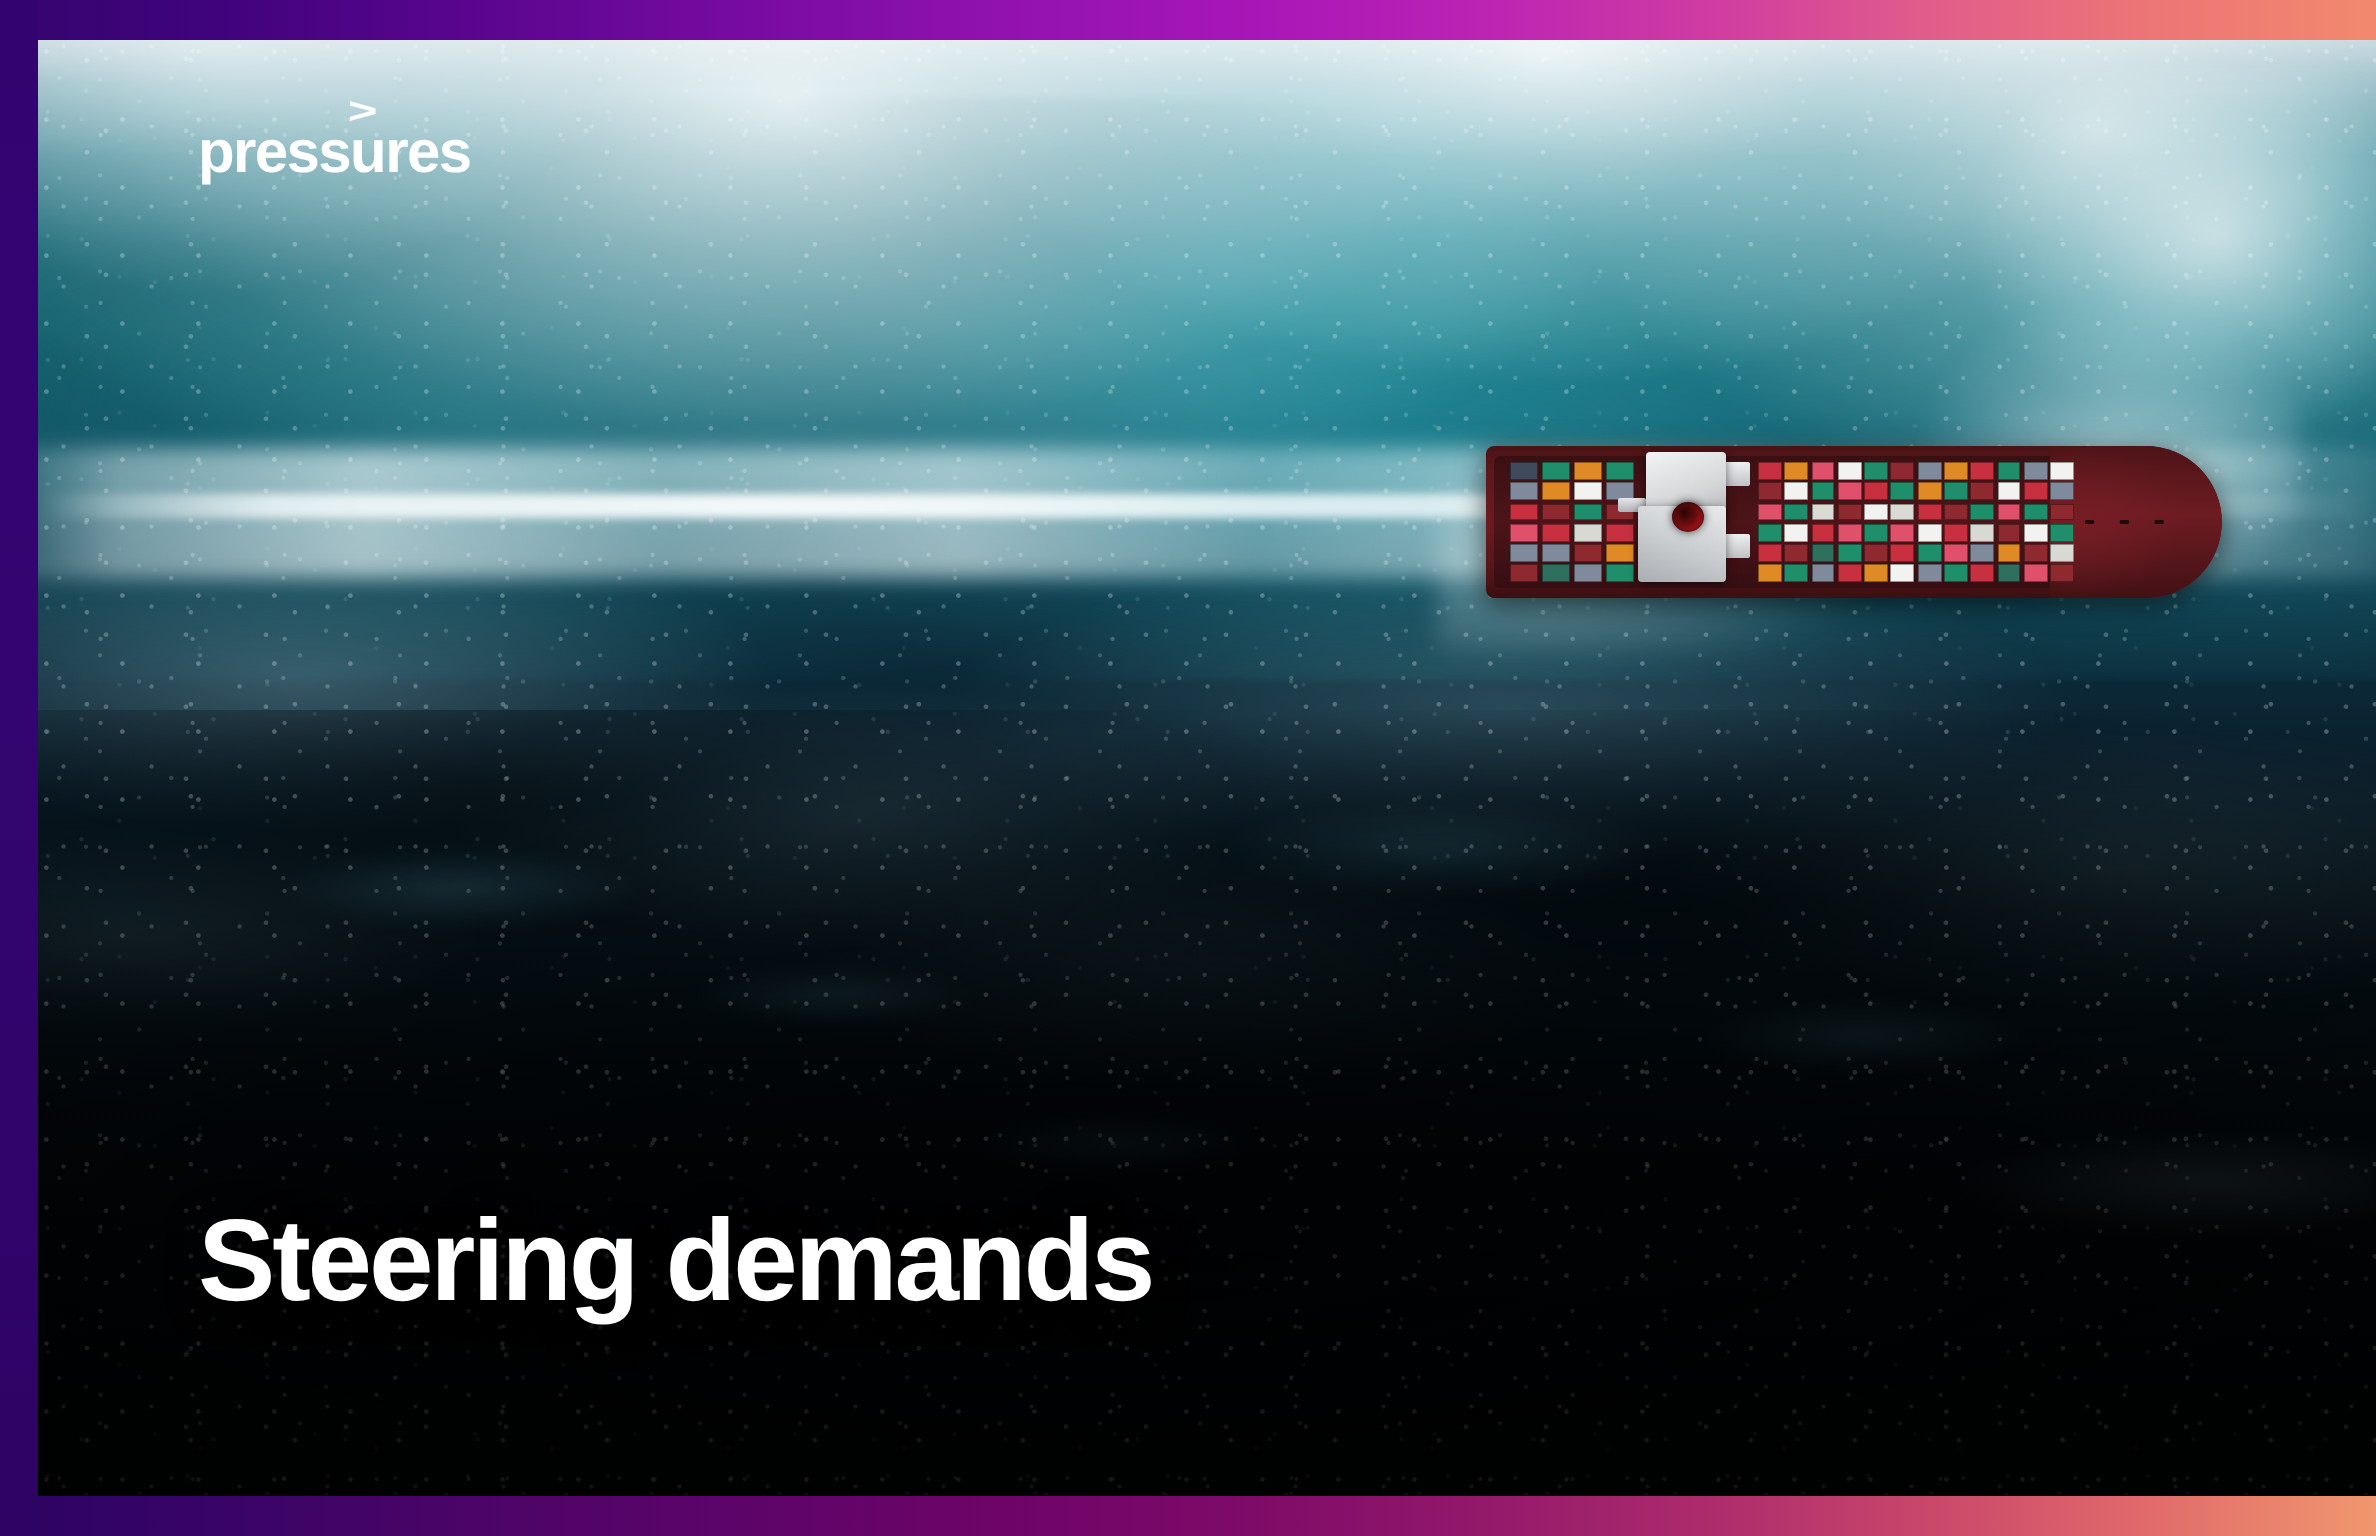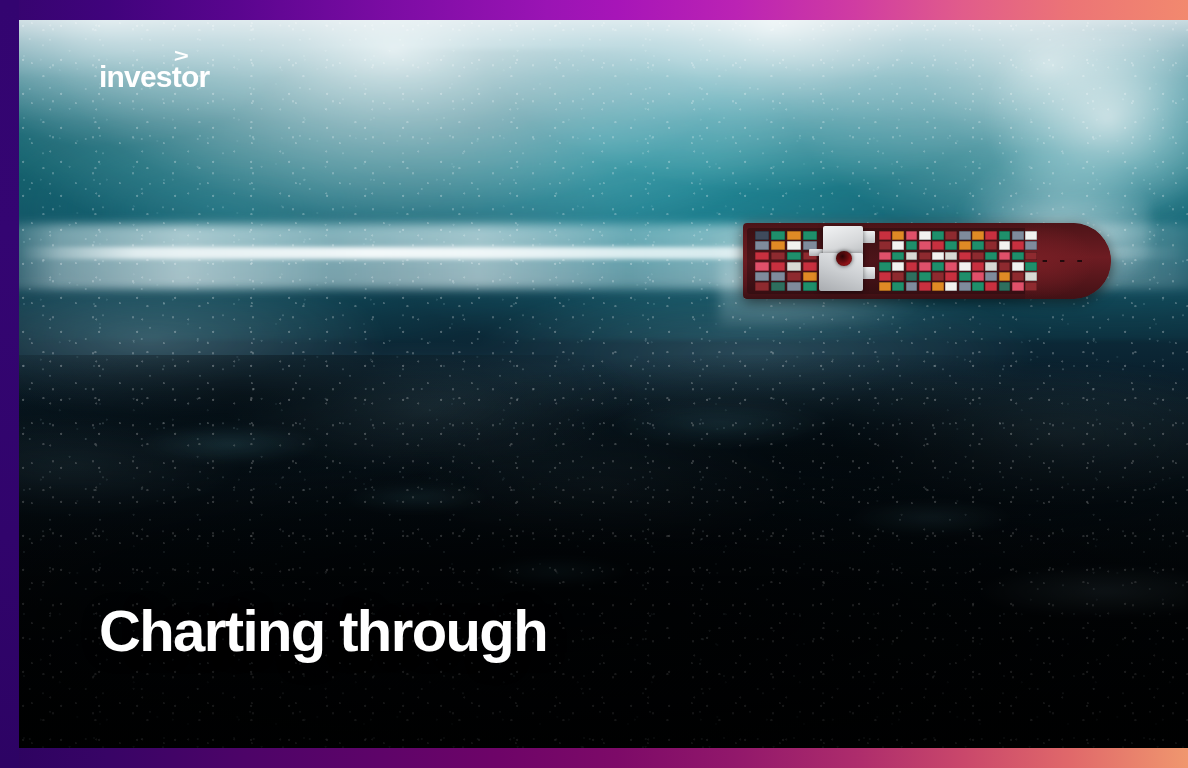--- a/index.html
+++ b/index.html
@@ -576,25 +576,25 @@
           <div class="funnel"></div>
         </div>
       </div>
     </div>
 
     <div class="text-scrim"></div>
   </div>
 
   <div id="logo">
     <span class="logo-chevron">&gt;</span>
-    <span class="logo-word">investor</span>
+    <span class="logo-word">pressures</span>
   </div>
 
   <div id="headline">
-    <span class="title-line">Charting through</span>
+    <span class="title-line">Steering demands</span>
   </div>
 
 
   <div class="bar bar-top"></div>
   <div class="bar bar-bottom"></div>
   <div class="bar-left"></div>
 
 </div>
 
 </body></html>

